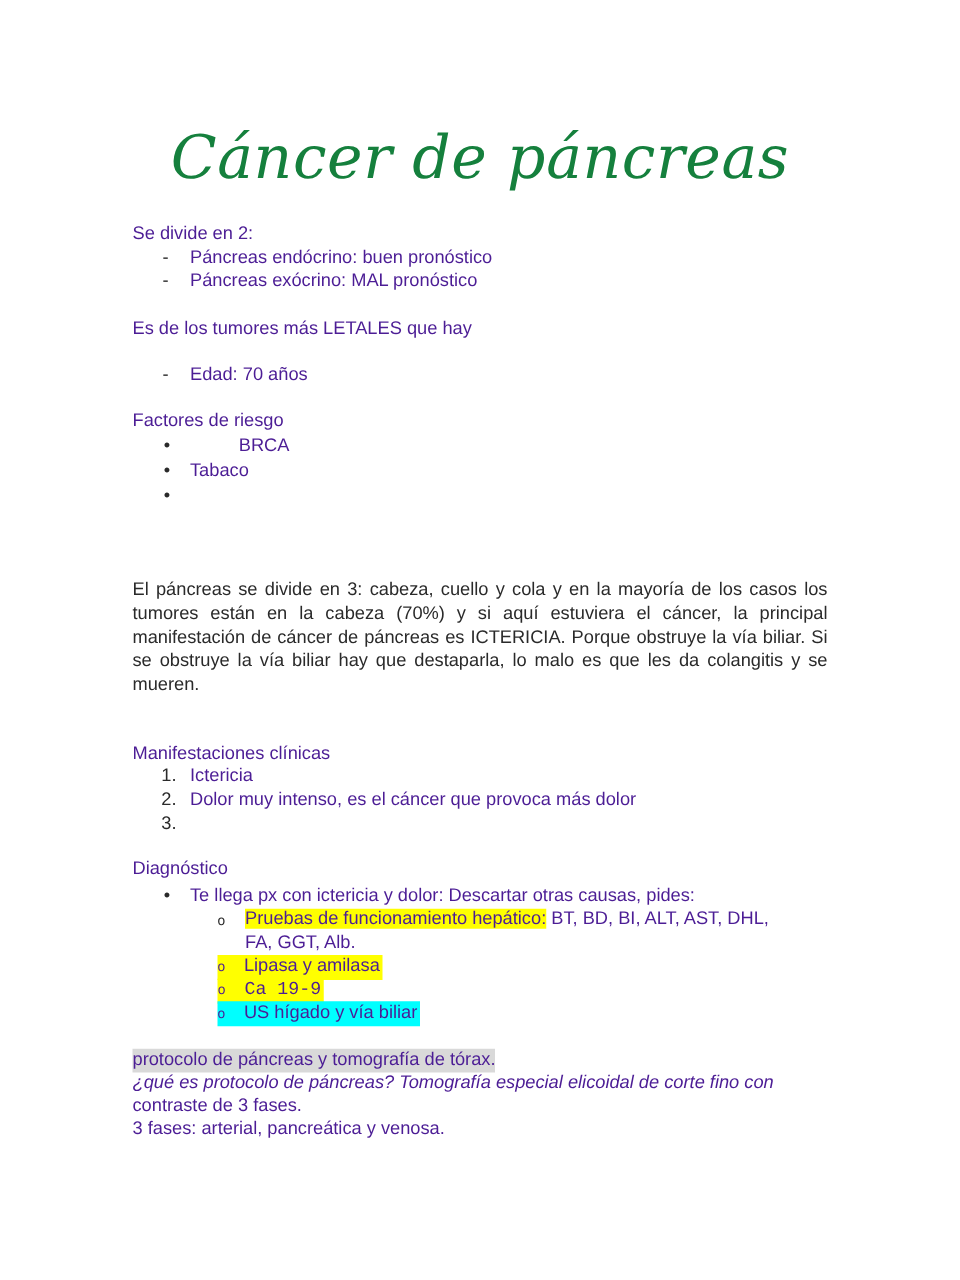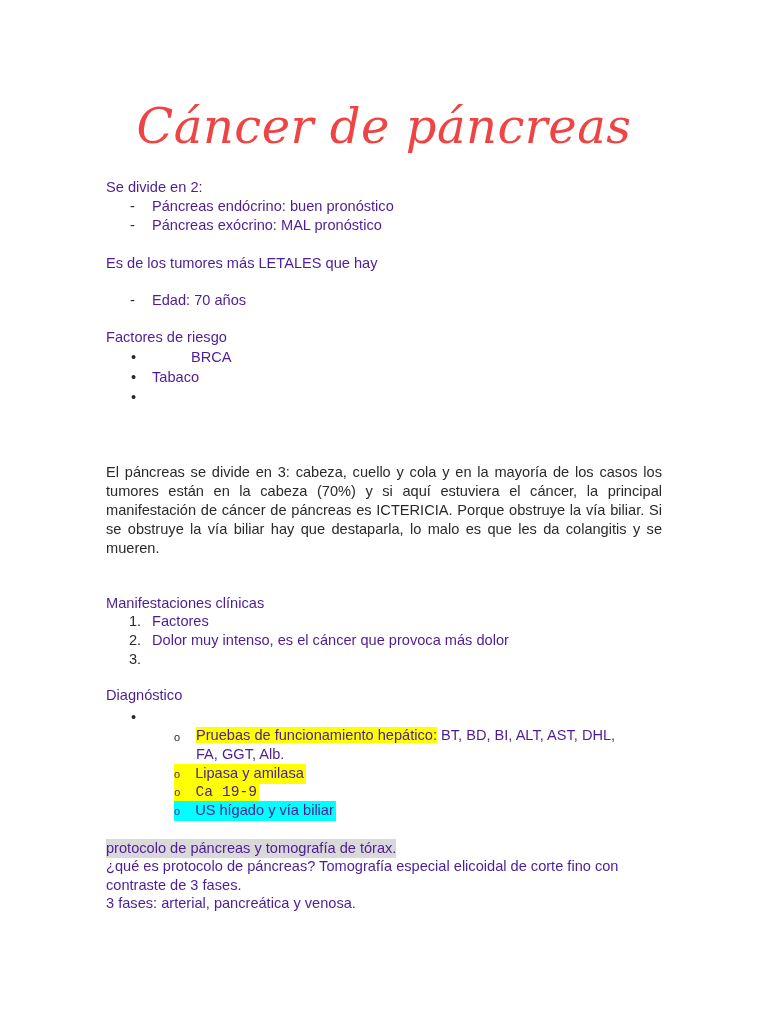--- a/index.html
+++ b/index.html
@@ -23,21 +23,21 @@
     }
     .title {
       position: absolute;
       left: 0;
       width: 768px;
       top: 96px;
       text-align: center;
       font-family: "DejaVu Serif", serif;
       font-style: italic;
       font-size: 48px;
-      color: #ef4444;
+      color: #15803d;
       letter-spacing: 0.5px;
       line-height: 60px;
     }
     .line {
       position: absolute;
       font-size: 14.6px;
       line-height: 19px;
       white-space: nowrap;
       color: #4c1d95;
     }
@@ -83,42 +83,43 @@
   <div class="marker" style="left:131px; top:348px;">•</div>
   <div class="line" style="left:152px; top:348px;margin-left:39px;">BRCA</div>
   <div class="marker" style="left:131px; top:368px;">•</div>
   <div class="line" style="left:152px; top:368px;">Tabaco</div>
   <div class="marker" style="left:131px; top:388px;">•</div>
 
   <div class="justify" style="left:106px; top:463px; width:556px;">El páncreas se divide en 3: cabeza, cuello y cola y en la mayoría de los casos los tumores están en la cabeza (70%) y si aquí estuviera el cáncer, la principal manifestación de cáncer de páncreas es ICTERICIA. Porque obstruye la vía biliar. Si se obstruye la vía biliar hay que destaparla, lo malo es que les da colangitis y se mueren.</div>
 
   <div class="line" style="left:106px; top:594px;">Manifestaciones clínicas</div>
   <div class="marker" style="left:129px; top:612px;">1.</div>
-  <div class="line" style="left:152px; top:612px;">Factores</div>
+  <div class="line" style="left:152px; top:612px;">Ictericia</div>
   <div class="marker" style="left:129px; top:631px;">2.</div>
   <div class="line" style="left:152px; top:631px;">Dolor muy intenso, es el cáncer que provoca más dolor</div>
   <div class="marker" style="left:129px; top:650px;">3.</div>
 
   <div class="line" style="left:106px; top:686px;">Diagnóstico</div>
   <div class="marker" style="left:131px; top:708px;">•</div>
+  <div class="line" style="left:152px; top:708px;">Te llega px con ictericia y dolor: Descartar otras causas, pides:</div>
 
   <div class="marker sub-marker" style="left:174px; top:728px;">o</div>
   <div class="line" style="left:196px; top:726px;">
     <span class="hl-yellow">Pruebas de funcionamiento hepático:</span><span> BT, BD, BI, ALT, AST, DHL,</span>
   </div>
   <div class="line" style="left:196px; top:745px;">FA, GGT, Alb.</div>
 
   <div class="line hl-yellow" style="left:174px; top:764px; padding-right:2px;">
     <span class="sub-marker">o</span><span style="display:inline-block; width:15px;"></span><span>Lipasa y amilasa</span>
   </div>
   <div class="line hl-yellow" style="left:174px; top:783px; padding-right:2px;font-family:Liberation Mono, monospace;">
     <span class="sub-marker">o</span><span style="display:inline-block; width:15px;"></span><span>Ca 19-9</span>
   </div>
   <div class="line hl-cyan" style="left:174px; top:801px; padding-right:2px;">
     <span class="sub-marker">o</span><span style="display:inline-block; width:15px;"></span><span>US hígado y vía biliar</span>
   </div>
 
   <div class="line hl-gray" style="left:106px; top:839px;">protocolo de páncreas y tomografía de tórax.</div>
-  <div class="line" style="left:106px; top:857px;">¿qué es protocolo de páncreas? Tomografía especial elicoidal de corte fino con</div>
+  <div class="line" style="left:106px; top:857px;font-style:italic;">¿qué es protocolo de páncreas? Tomografía especial elicoidal de corte fino con</div>
   <div class="line" style="left:106px; top:876px;">contraste de 3 fases.</div>
   <div class="line" style="left:106px; top:894px;">3 fases: arterial, pancreática y venosa.</div>
 
 </div>
 
 </body></html>

